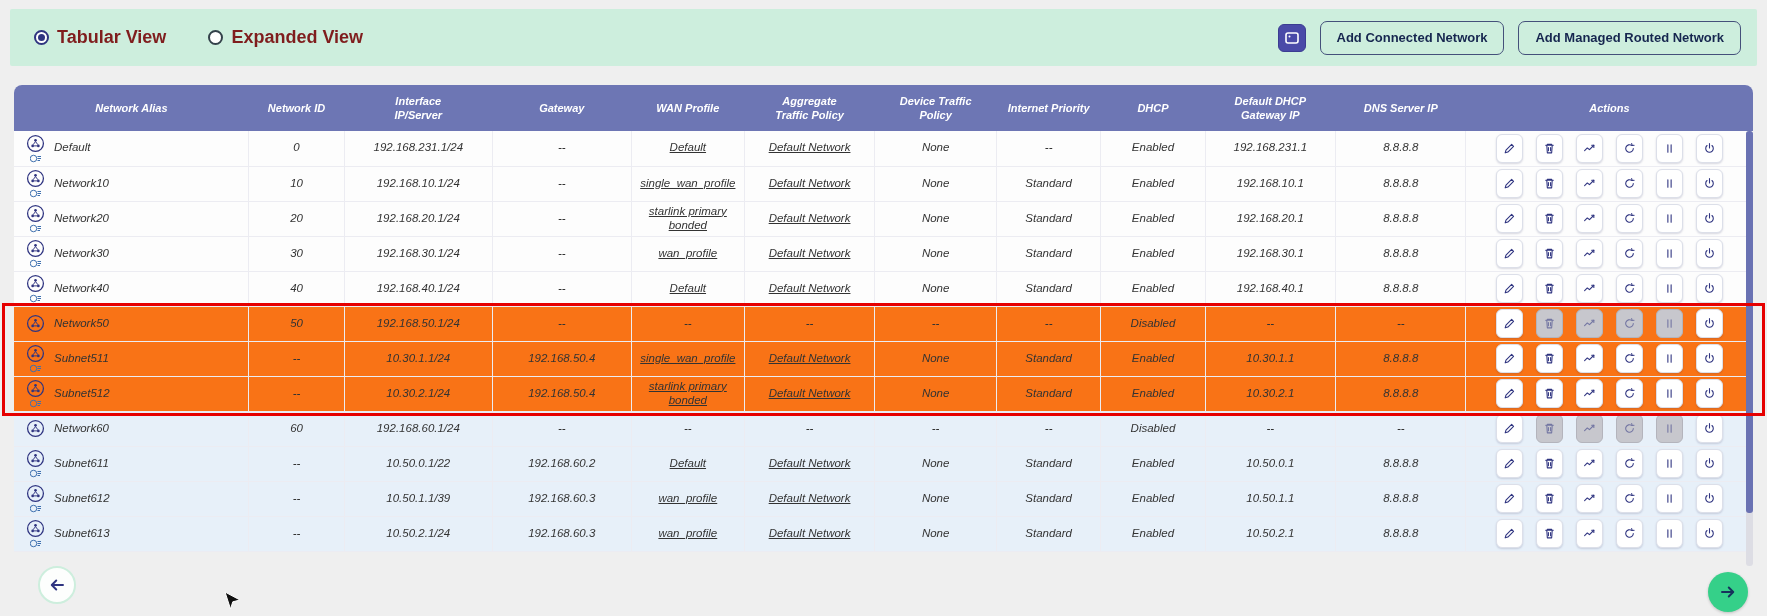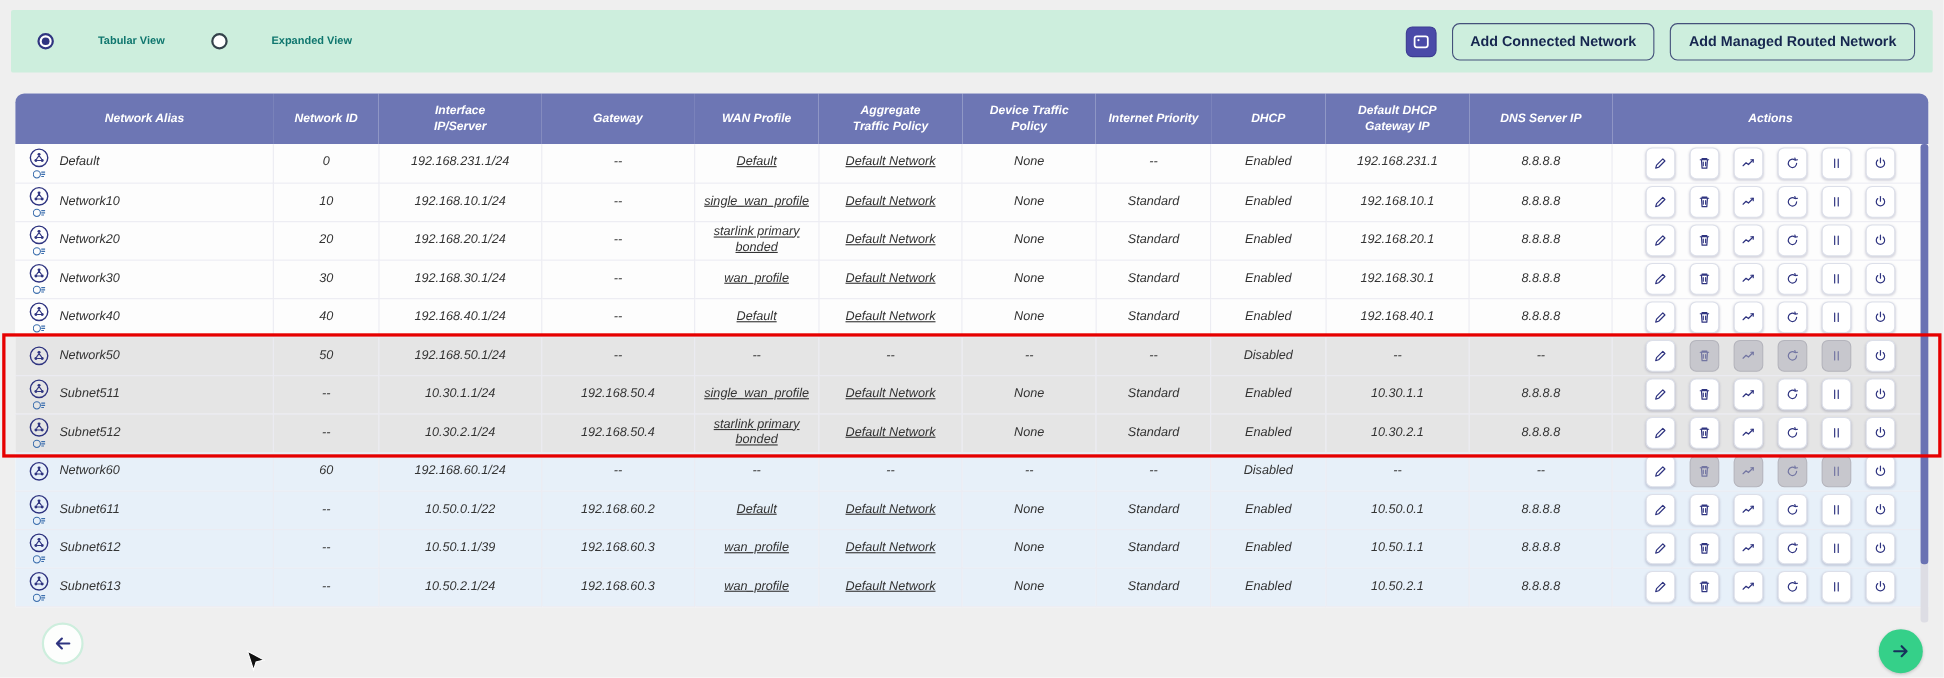--- a/index.html
+++ b/index.html
@@ -8,21 +8,21 @@
 
   
   .topbar { position:absolute; left:10px; right:10px; top:9px; height:57px;
             background:#cdeedd; display:flex; align-items:center; border-radius:2px; }
   .radio-group { display:flex; align-items:center; gap:42px; padding-left:24px; }
   .radio-opt { display:flex; align-items:center; gap:8px; cursor:pointer; }
   .radio-circ { width:15px; height:15px; border-radius:50%; border:2px solid #2f3480;
                 background:#fff; display:flex; align-items:center; justify-content:center; }
   .radio-circ.sel::after { content:""; width:7px; height:7px; border-radius:50%; background:#2f3480; }
   .radio-circ.unsel { border-color:#33414a; }
-  .radio-label { font-size:10px; font-weight:bold; color:#0f766e;margin-left:32px; }
+  .radio-label { font-size:18px; font-weight:bold; color:#7f1d1d; }
   .topbar-right { margin-left:auto; display:flex; align-items:center; gap:14px; padding-right:16px; }
   .icon-btn-purple { width:28px; height:28px; border-radius:6px; background:#4a4aa8;
                      border:1px solid #3c3c92; display:flex; align-items:center; justify-content:center; cursor:pointer; }
   .btn-outline { height:34px; padding:0 16px; background:transparent; border:1.5px solid #44507a;
                  border-radius:7px; font-size:13px; font-weight:bold; color:#16264f;
                  font-family:"Liberation Sans",sans-serif; cursor:pointer; }
 
   
   .table-card { position:absolute; left:14px; right:14px; top:85px; background:#fff;
                 border-radius:8px 8px 0 0; }
@@ -30,21 +30,21 @@
   thead th { background:#6d76b4; color:#fff; font-size:11px; font-weight:bold;
              height:46px; text-align:center; vertical-align:middle; padding:2px 4px; }
   thead th:first-child { border-top-left-radius:8px; }
   thead th:last-child { border-top-right-radius:8px; }
   thead th span { display:inline-block; max-width:88px; line-height:1.3; }
   tbody td { height:35px; font-size:11.5px; color:#333; text-align:center; vertical-align:middle;
              border-bottom:1px solid #ececf2; border-right:1px solid #ececf2; padding:2px 6px;
              line-height:1.2; }
   tbody td:last-child { border-right:none; }
   tbody tr.g-white td { background:#fdfdfd; }
-  tbody tr.g-teal  td { background:#e5e5e5; }
+  tbody tr.g-teal  td { background:#f97316; }
   tbody tr.g-blue  td { background:#e7f0f9; }
   td.c-alias { text-align:left; }
   .alias-wrap { display:flex; align-items:center; gap:9px; padding-left:6px; }
   .alias-ico { display:flex; flex-direction:column; align-items:center; line-height:0; }
   .link { text-decoration:underline; color:#333; cursor:pointer; }
   .actions-wrap { display:flex; align-items:center; justify-content:center; gap:13px; }
   .act-btn { width:27px; height:29px; border-radius:6px; background:#fff; border:1px solid #dcdfe9;
              box-shadow:0 1px 2px rgba(40,40,90,.18); display:flex; align-items:center;
              justify-content:center; cursor:pointer; padding:0; }
   .act-btn.disabled { background:#c7c7cd; border-color:#b4b4bc; box-shadow:none; cursor:default; }

